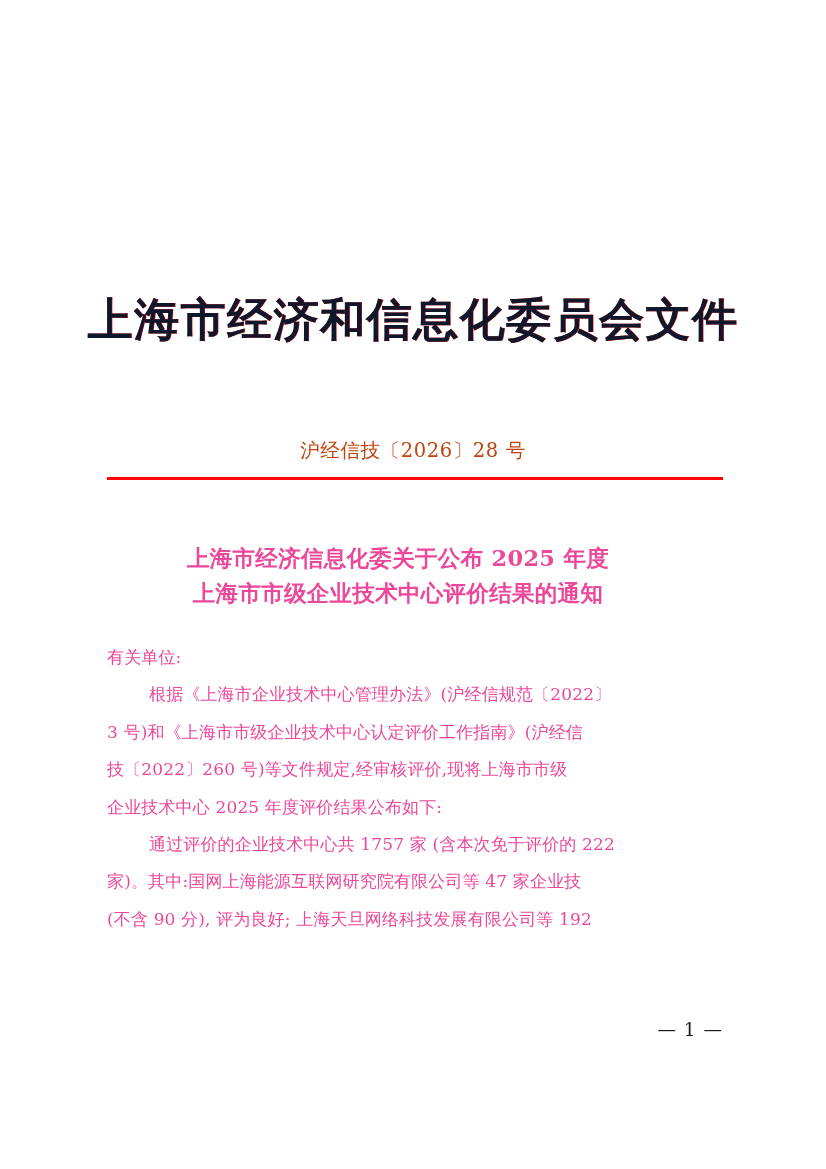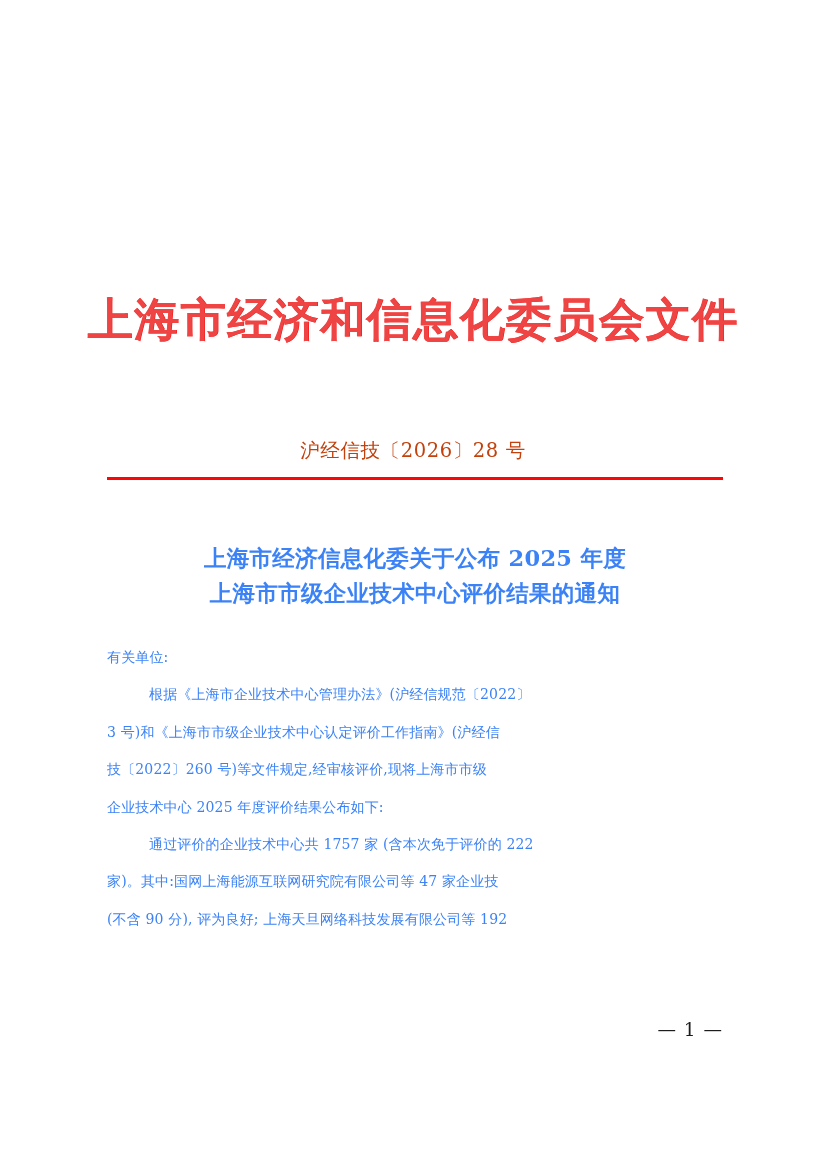--- a/index.html
+++ b/index.html
@@ -24,21 +24,21 @@
     overflow: hidden;
   }
 
   
   .masthead {
     position: absolute;
     left: 0;
     right: 0;
     top: 289px;
     text-align: center;
-    color: #ef4444;
+    color: #0f172a;
     font-family: Liberation Sans, sans-serif;
     font-weight: 700;
     font-size: 45px;
     line-height: 62px;
     letter-spacing: 1.5px;
     white-space: nowrap;
     text-shadow: 0.5px 0 0 #fb0806;
   }
 
   
@@ -61,45 +61,45 @@
     left: 107px;
     width: 616px;
     top: 477px;
     height: 2.6px;
     background: #fb0806;
   }
 
   
   .subject {
     position: absolute;
-    left: 107px;
+    left: 90px;
     width: 616px;
     top: 541px;
     text-align: center;
-    color: #3b82f6;
+    color: #ec4899;
     font-weight: 700;
     font-size: 22.5px;
     line-height: 35px;
     letter-spacing: 0.3px;
   }
   .subject .ln {
     display: block;
     white-space: nowrap;
   }
 
   
   .body-block {
     position: absolute;
     left: 107px;
     width: 620px;
     top: 639px;
   }
   .body-line {
-    color: #3b82f6;
-    font-size: 14px;
+    color: #ec4899;
+    font-size: 17px;
     line-height: 37.4px;
     letter-spacing: 0.15px;
     white-space: nowrap;
   }
   .body-line.indent {
     padding-left: 42px;
   }
 
   
   .footer {

